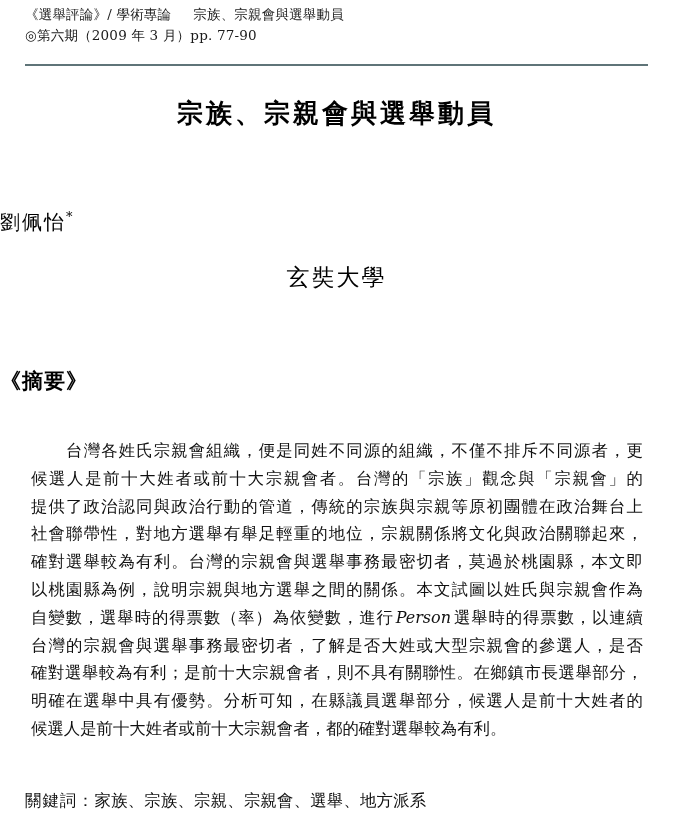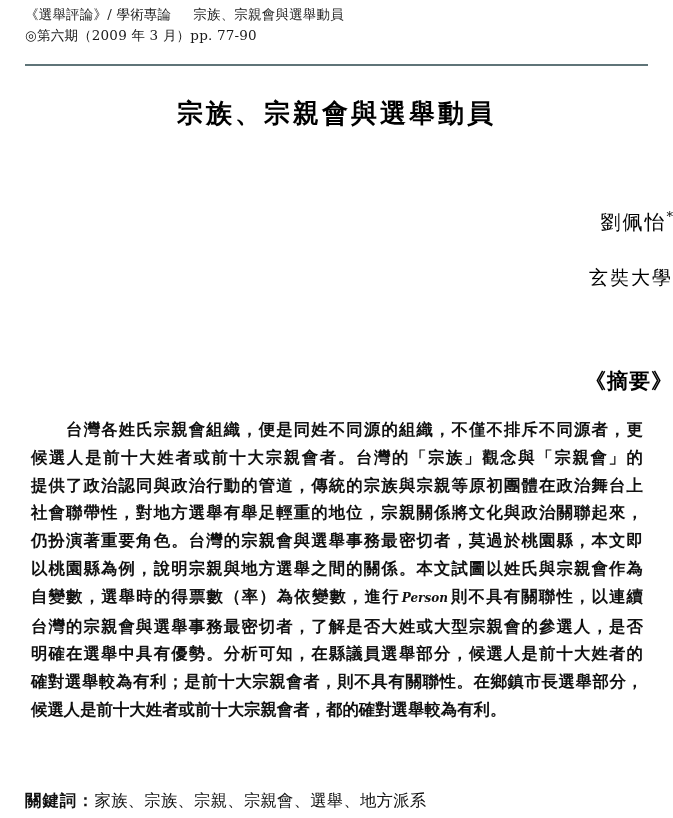--- a/index.html
+++ b/index.html
@@ -64,64 +64,63 @@
     letter-spacing: 3px;
     font-weight: 600;
     color: #000000;
   }
 
   .author {
     position: absolute;
     left: 0;
     top: 203px;
     width: 673px;
-    text-align: right;
+    text-align: left;
     font-size: 20px;
     line-height: 28px;
     letter-spacing: 2px;
     color: #000000;
   }
   .author sup {
     font-size: 13px;
     vertical-align: super;
     letter-spacing: 0;
   }
 
   .affiliation {
     position: absolute;
     left: 0;
     top: 264px;
     width: 673px;
-    text-align: right;
-    font-size: 19px;
+    text-align: center;
+    font-size: 23px;
     line-height: 27px;
     letter-spacing: 2px;
     color: #000000;
   }
 
   
   .abstract-heading {
     position: absolute;
     left: 0;
     top: 366px;
     width: 673px;
-    text-align: right;
+    text-align: left;
     font-size: 21px;
     line-height: 30px;
     letter-spacing: 1px;
     font-weight: 600;
     color: #000000;
   }
 
   .abstract-body {
     position: absolute;
     left: 31px;
-    top: 416px;
+    top: 437px;
     width: 612px;
-    font-weight: bold;
   }
   .abs-line {
     font-size: 16.4px;
     line-height: 27.8px;
     color: #111111;
     white-space: nowrap;
     text-align: justify;
     text-align-last: justify;
     letter-spacing: 0;
   }
@@ -131,37 +130,37 @@
   .abs-line.last {
     text-align-last: left;
   }
   .abs-line .lead {
     display: inline-block;
     width: 34px;
   }
   .latin {
     font-family: "DejaVu Serif", "Liberation Serif", serif;
     font-style: italic;
-    font-size: 12px;
+    font-size: 16px;
     padding: 0 2px;
   }
 
   
   .keywords {
     position: absolute;
     left: 25px;
     top: 788px;
     width: 620px;
     font-size: 16.4px;
     line-height: 26px;
     color: #111111;
     white-space: nowrap;
   }
   .kw-label {
-    font-weight: 700;
+    font-weight: 400;
     letter-spacing: 1px;
   }
   .kw-value {
     letter-spacing: 0.2px;
     text-align: right;
   }
 </style>
 </head>
 <body>
 
@@ -182,24 +181,24 @@
 
   <div class="affiliation">玄奘大學</div>
 
   <div class="abstract-heading">《摘要》</div>
 
   <div class="abstract-body">
     <div class="abs-line indent"><span class="lead"></span><span>台灣各姓氏宗親會組織，便是同姓不同源的組織，不僅不排斥不同源者，更</span></div>
     <div class="abs-line">候選人是前十大姓者或前十大宗親會者。台灣的「宗族」觀念與「宗親會」的</div>
     <div class="abs-line">提供了政治認同與政治行動的管道，傳統的宗族與宗親等原初團體在政治舞台上</div>
     <div class="abs-line">社會聯帶性，對地方選舉有舉足輕重的地位，宗親關係將文化與政治關聯起來，</div>
-    <div class="abs-line">仍扮演著重要角色。台灣的宗親會與選舉事務最密切者，莫過於桃園縣，本文即</div>
+    <div class="abs-line">確對選舉較為有利。台灣的宗親會與選舉事務最密切者，莫過於桃園縣，本文即</div>
     <div class="abs-line">以桃園縣為例，說明宗親與地方選舉之間的關係。本文試圖以姓氏與宗親會作為</div>
-    <div class="abs-line"><span>自變數，選舉時的得票數（率）為依變數，進行</span><span class="latin">Person</span><span>則不具有關聯性，以連續</span></div>
+    <div class="abs-line"><span>自變數，選舉時的得票數（率）為依變數，進行</span><span class="latin">Person</span><span>選舉時的得票數，以連續</span></div>
     <div class="abs-line">台灣的宗親會與選舉事務最密切者，了解是否大姓或大型宗親會的參選人，是否</div>
+    <div class="abs-line">確對選舉較為有利；是前十大宗親會者，則不具有關聯性。在鄉鎮市長選舉部分，</div>
     <div class="abs-line">明確在選舉中具有優勢。分析可知，在縣議員選舉部分，候選人是前十大姓者的</div>
-    <div class="abs-line">確對選舉較為有利；是前十大宗親會者，則不具有關聯性。在鄉鎮市長選舉部分，</div>
     <div class="abs-line last">候選人是前十大姓者或前十大宗親會者，都的確對選舉較為有利。</div>
   </div>
 
   <div class="keywords"><span class="kw-label">關鍵詞：</span><span class="kw-value">家族、宗族、宗親、宗親會、選舉、地方派系</span></div>
 
 </div>
 
 </body></html>

